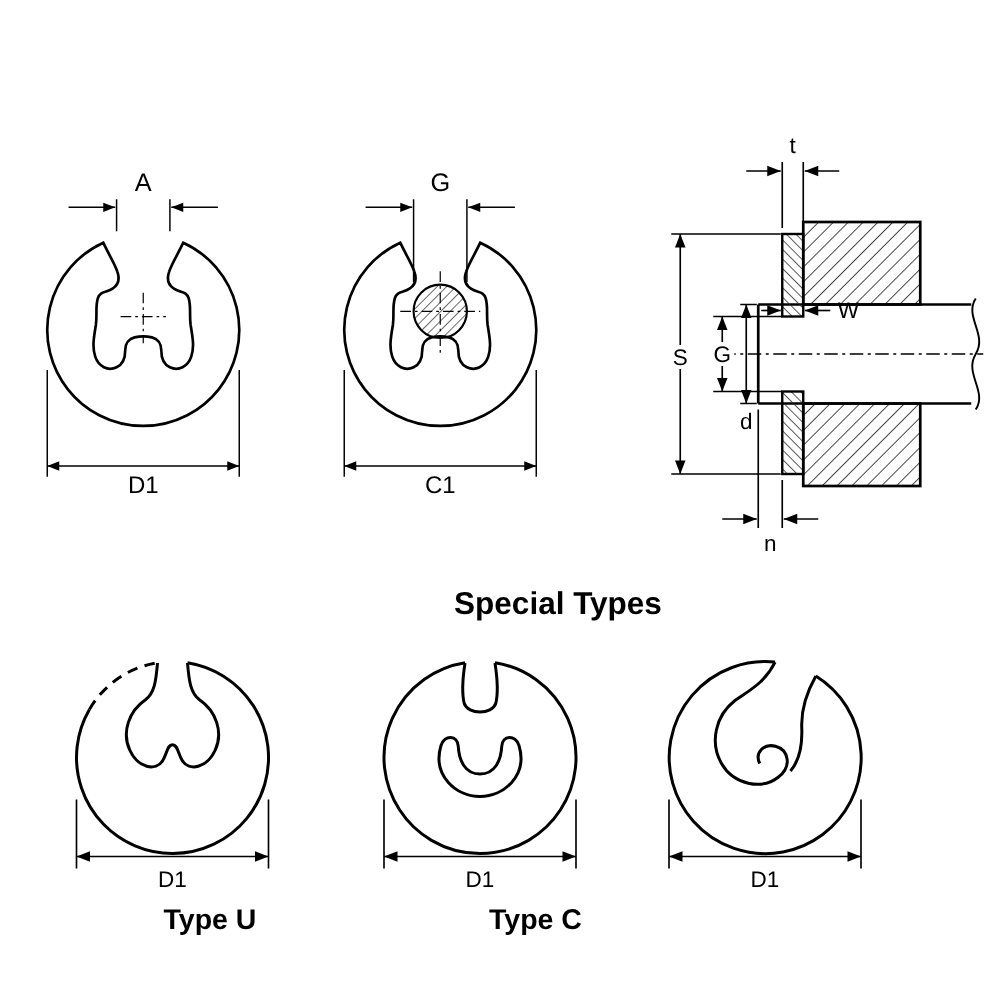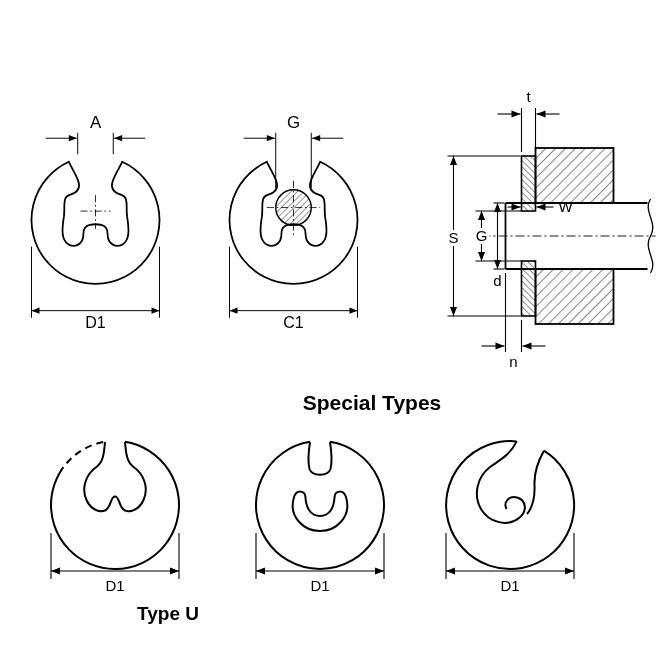--- a/index.html
+++ b/index.html
@@ -162,37 +162,38 @@
                C -23 7 -11 9.5 -6.5 2 C -3.5 -3 -3.5 -8.5 0 -8.5 C 3.5 -8.5 3.5 -3 6.5 2
                C 11 9.5 23 7 28.5 -5 C 34 -17 29 -31 18 -38.5 C 12 -43 11 -51 10 -63"></path>
     </g>
     <g stroke="#000" stroke-width="1.1" fill="none">
       <line x1="-64" y1="28" x2="-64" y2="74"></line>
       <line x1="64" y1="28" x2="64" y2="74"></line>
       <line x1="-64" y1="66" x2="64" y2="66" marker-start="url(#arr)" marker-end="url(#arr)"></line>
     </g>
     <text x="0" y="86" font-size="15" text-anchor="middle">D1</text>
   </svg>
-  <div class="blue-label type-label" style="left:46px">Type U</div>
+  <div class="blue-label type-label" style="left:18px">Type U</div>
 
   <svg style="left:235px;top:427px" width="170" height="170" viewBox="-85 -78 170 170">
     <g stroke="#000" fill="none" stroke-width="2">
       <path d="M 10 -63.2 A 64 64 0 1 1 -10 -63.2"></path>
       <path d="M -10 -63 C -12 -50 -12 -42 -10.5 -36 C -8 -28.5 8 -28.5 10.5 -36 C 12 -42 12 -50 10 -63"></path>
       <path d="M -26 -8 C -32 12 -16 26 0 26 C 16 26 32 12 26 -8
                C 23.5 -15.5 15 -15 14.5 -7.5 C 14 2 10 11 0 11
                C -10 11 -14 2 -14.5 -7.5 C -15 -15 -23.5 -15.5 -26 -8 Z"></path>
     </g>
     <g stroke="#000" stroke-width="1.1" fill="none">
       <line x1="-64" y1="28" x2="-64" y2="74"></line>
       <line x1="64" y1="28" x2="64" y2="74"></line>
       <line x1="-64" y1="66" x2="64" y2="66" marker-start="url(#arr)" marker-end="url(#arr)"></line>
     </g>
     <text x="0" y="86" font-size="15" text-anchor="middle">D1</text>
   </svg>
+  <div class="blue-label type-label" style="left:235px">Type C</div>
 
   <svg style="left:425px;top:427px" width="170" height="170" viewBox="-85 -78 170 170">
     <g stroke="#000" fill="none" stroke-width="2">
       <path d="M 33.9 -54.3 A 64 64 0 1 1 6.7 -63.6"></path>
       <path d="M 6.7 -63.6 C 0 -50 -10 -45 -20 -38 C -33 -28 -37 -10 -29 4
                C -21 18 -2 22 9 13 C 18 6 16 -5 7 -7.5 C -1 -9.5 -7 -3 -3.5 4"></path>
       <path d="M 33.9 -54.3 C 27 -42 24 -32 24.5 -20 C 25 -8 23 2 17 9"></path>
     </g>
     <g stroke="#000" stroke-width="1.1" fill="none">
       <line x1="-64" y1="28" x2="-64" y2="74"></line>

